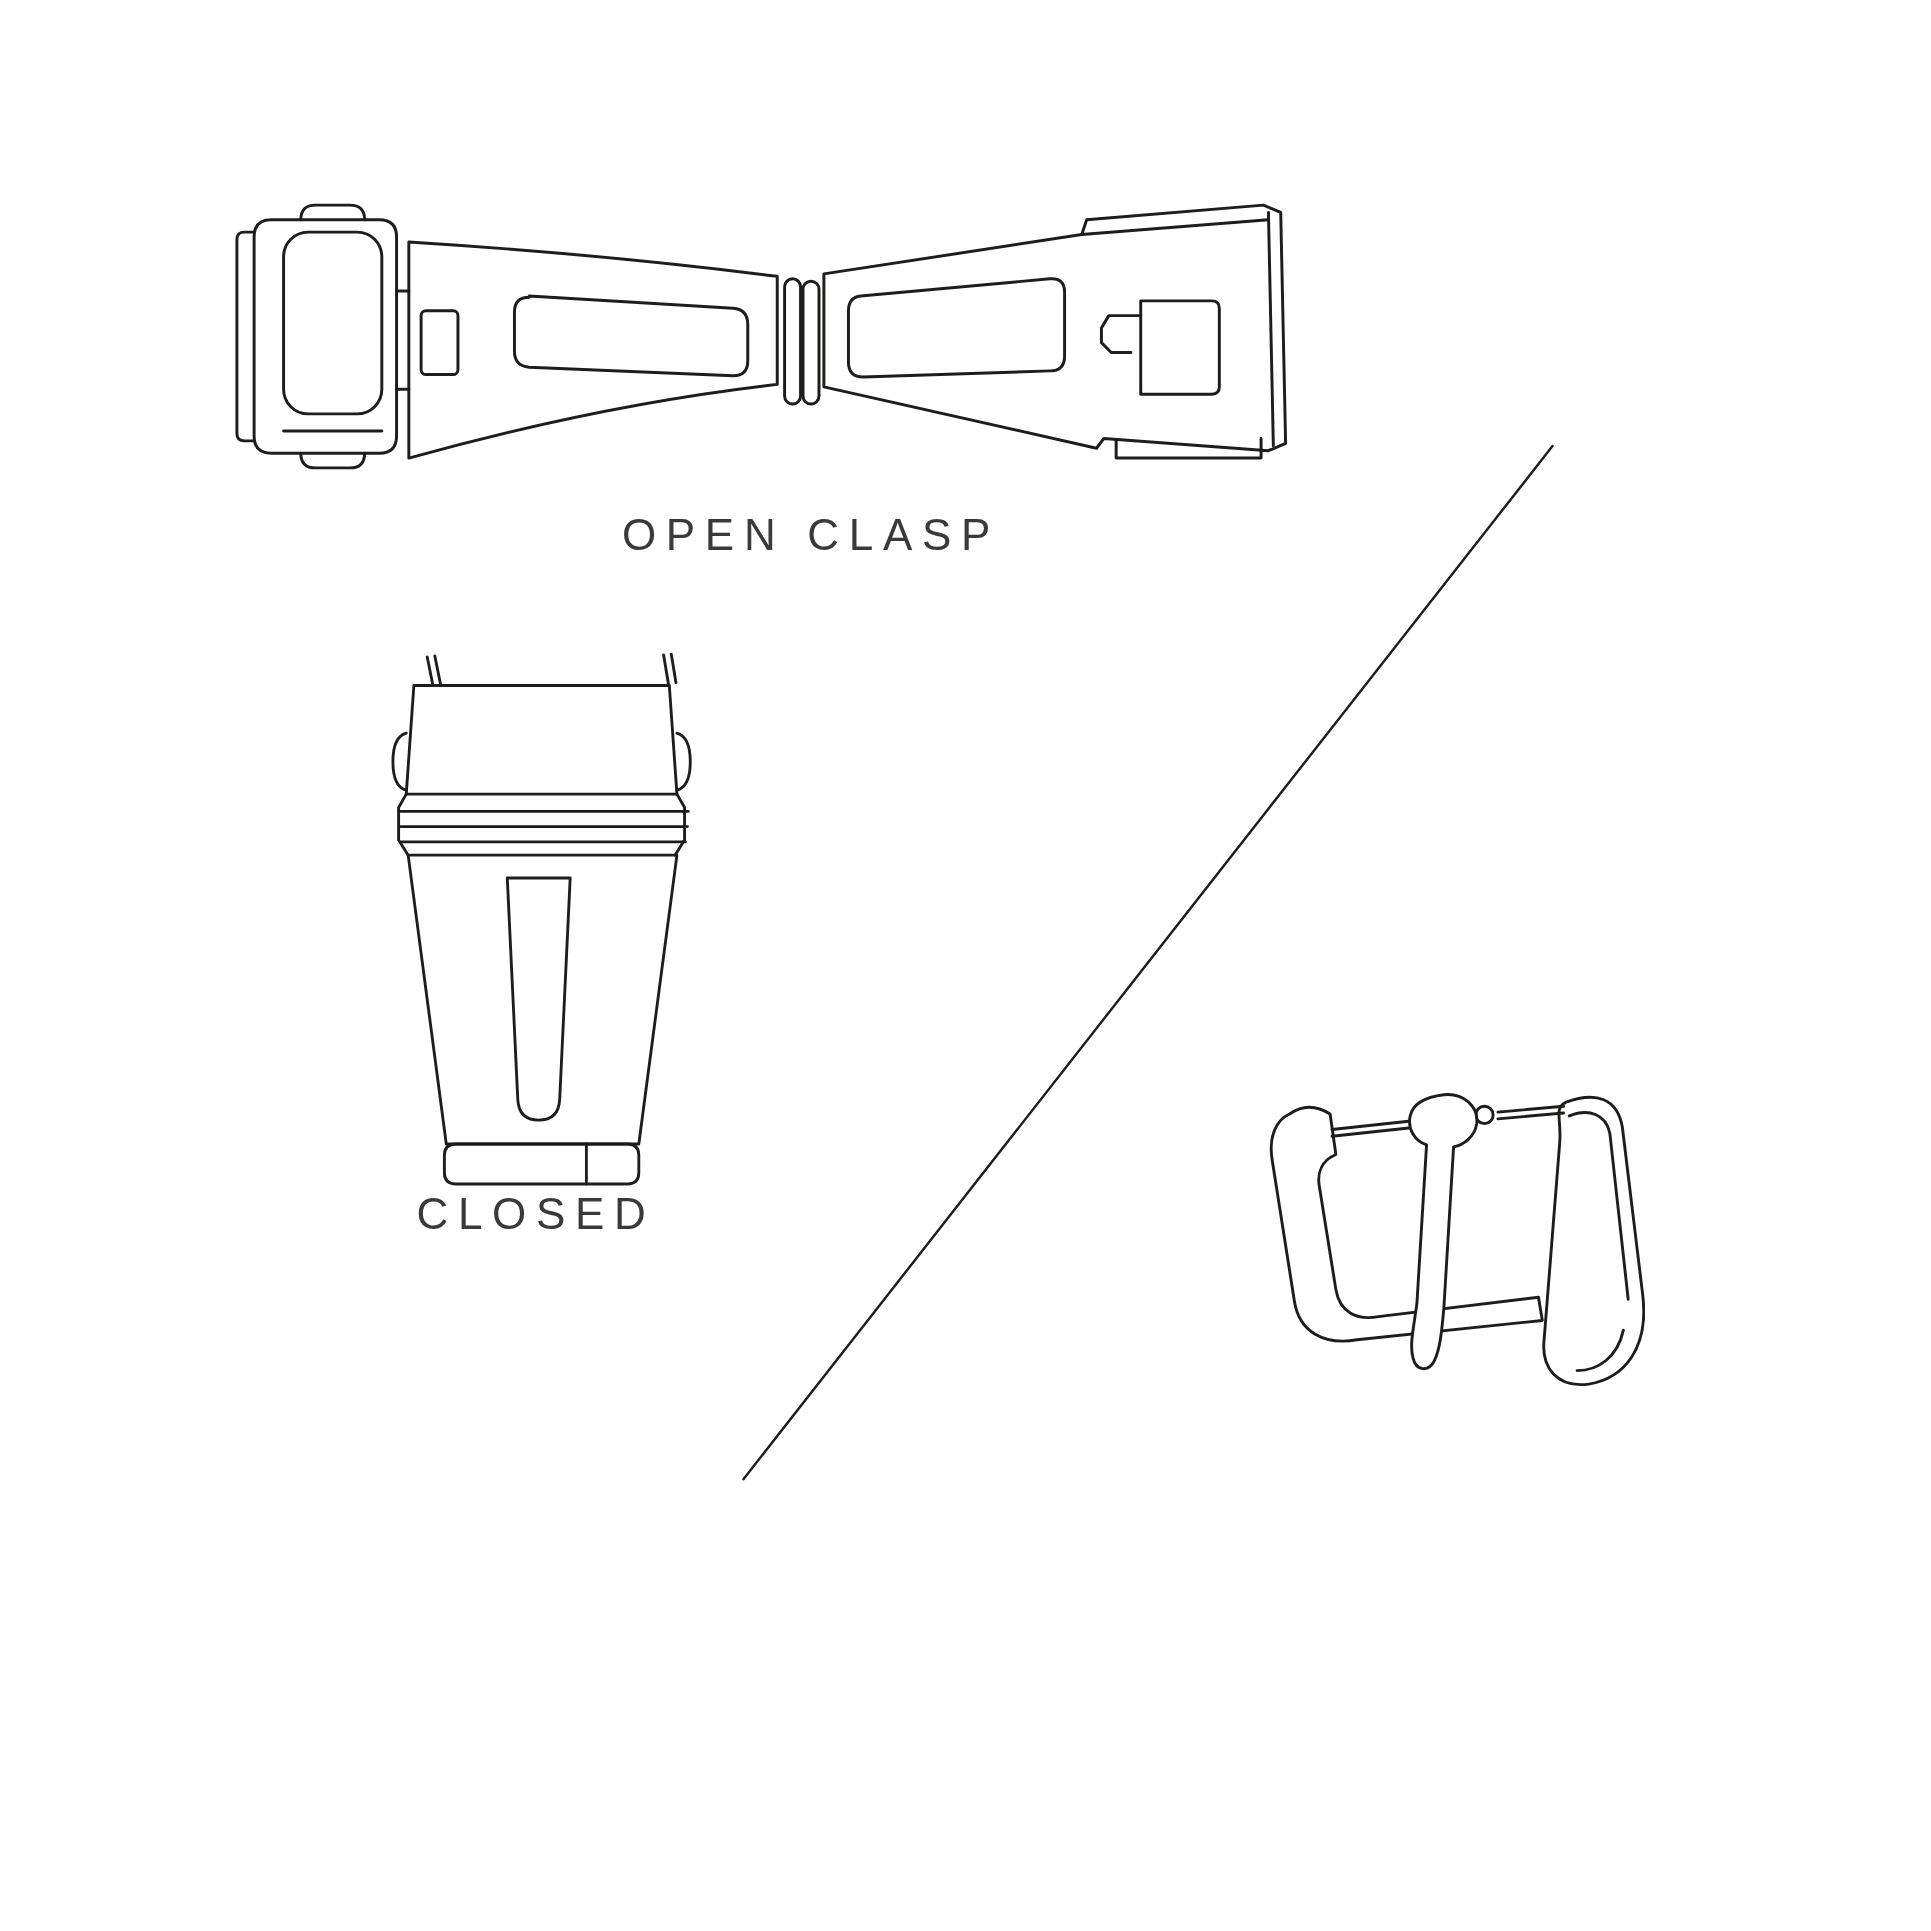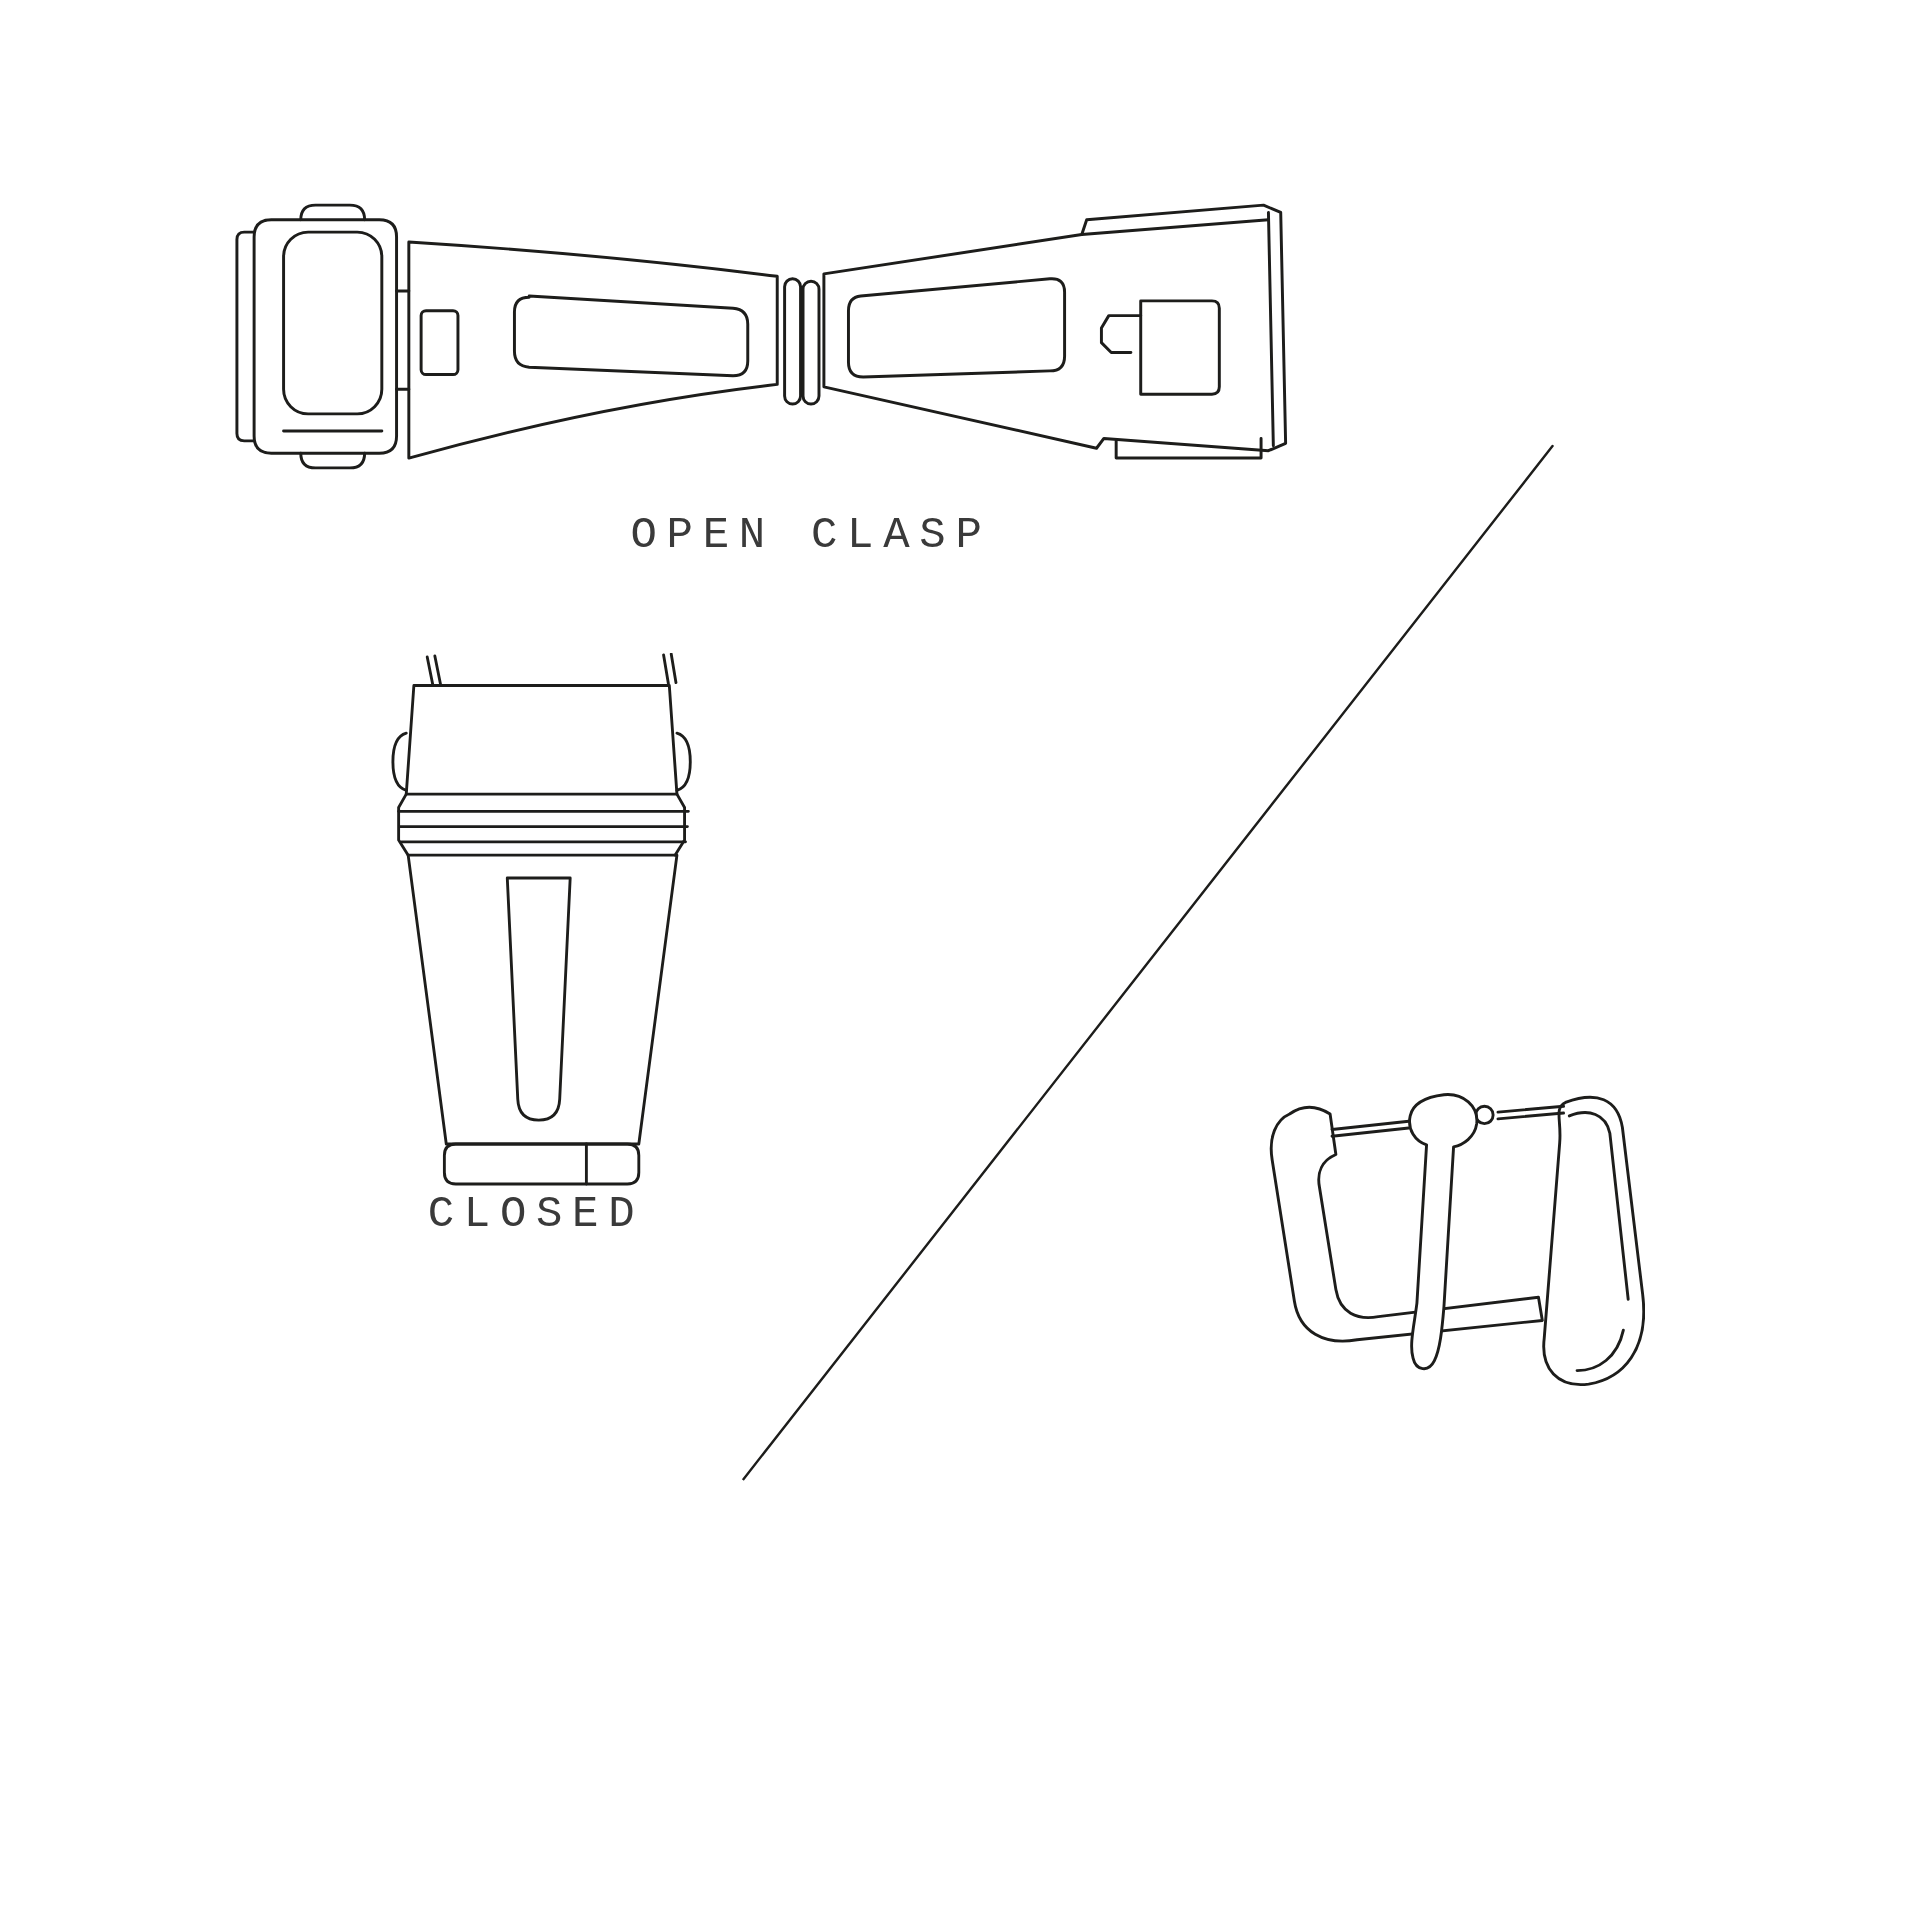--- a/index.html
+++ b/index.html
@@ -7,21 +7,21 @@
     --ink:#1d1d1b;
     --label:#3a3a3a;
   }
   *{box-sizing:border-box;}
   html,body{margin:0;padding:0;background:var(--bg);}
   .canvas{
     position:relative;
     width:1931px;
     height:1691px;
     background:var(--bg);
-    font-family:Liberation Mono, monospace;
+    font-family:Liberation Sans, sans-serif;
     overflow:hidden;
   }
   .ln{
     fill:none;
     stroke:var(--ink);
     stroke-linejoin:round;
     stroke-linecap:round;
   }
   .abs{position:absolute;}
   .caption{

